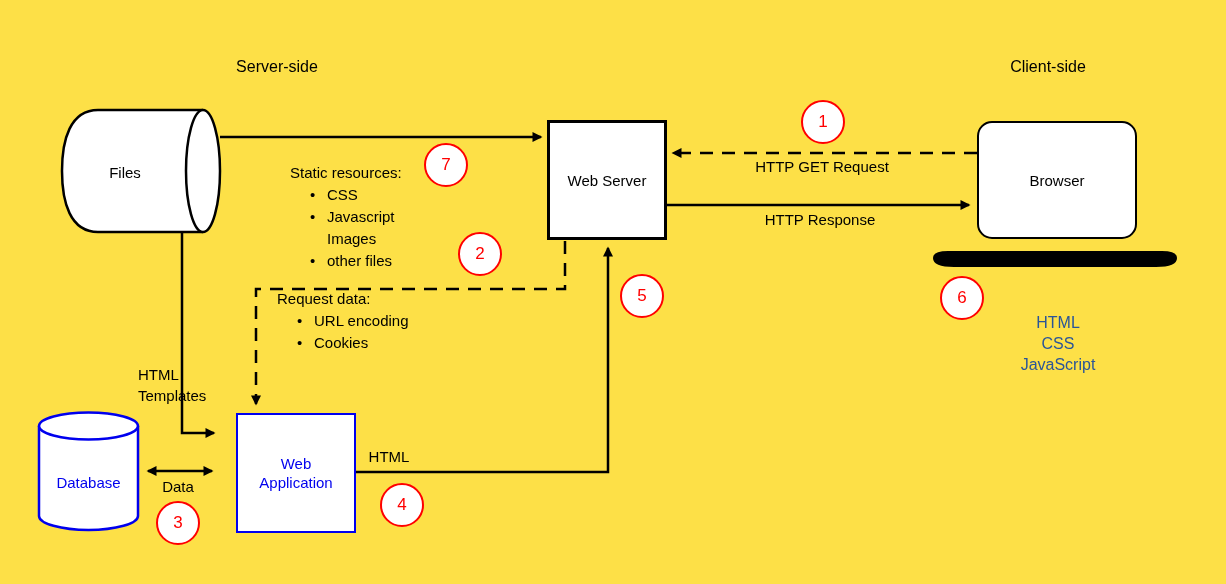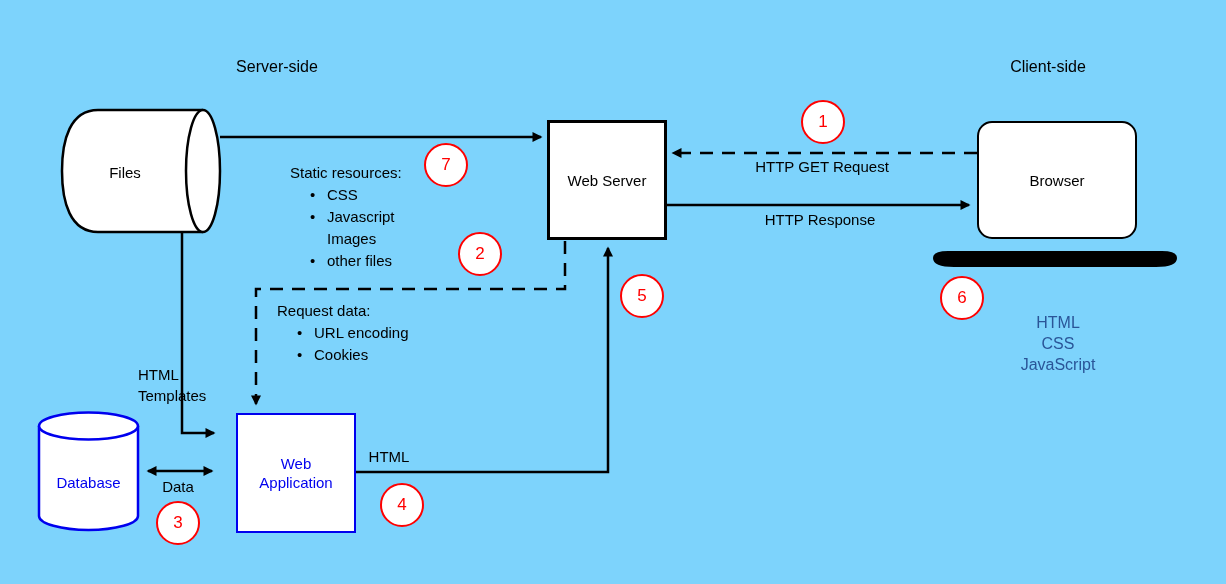--- a/index.html
+++ b/index.html
@@ -1,17 +1,17 @@
 <!DOCTYPE html>
 <html><head>
 <meta charset="utf-8">
 <style>
   html,body{margin:0;padding:0;background:#ffffff;}
   #canvas{
-    position:relative;width:1226px;height:584px;background:#7dd3fc;overflow:hidden;
+    position:relative;width:1226px;height:584px;background:#fde047;overflow:hidden;
     font-family:"Liberation Sans","DejaVu Sans",sans-serif;color:#000;
   }
   #wires{position:absolute;left:0;top:0;width:1226px;height:584px;z-index:1;}
   .abs{position:absolute;z-index:2;}
   .region-lbl{font-size:16px;text-align:center;width:120px;}
   .node-box{
     box-sizing:border-box;border:3px solid #000;background:#fff;
     display:flex;align-items:center;justify-content:center;text-align:center;
     font-size:15px;line-height:19px;
   }
@@ -116,21 +116,21 @@
       <span class="bullet">•</span><span>Javascript</span>
     </div>
     <div class="note-item no-bullet">
       <span>Images</span>
     </div>
     <div class="note-item">
       <span class="bullet">•</span><span>other files</span>
     </div>
   </div>
 
-  <div class="abs note" style="left:277px;top:288px;margin-top:12px;">
+  <div class="abs note" style="left:277px;top:288px;">
     <div class="note-title">Request data:</div>
     <div class="note-item">
       <span class="bullet">•</span><span>URL encoding</span>
     </div>
     <div class="note-item">
       <span class="bullet">•</span><span>Cookies</span>
     </div>
   </div>
 
   <div class="abs client-stack" style="left:988px;top:312px;">

